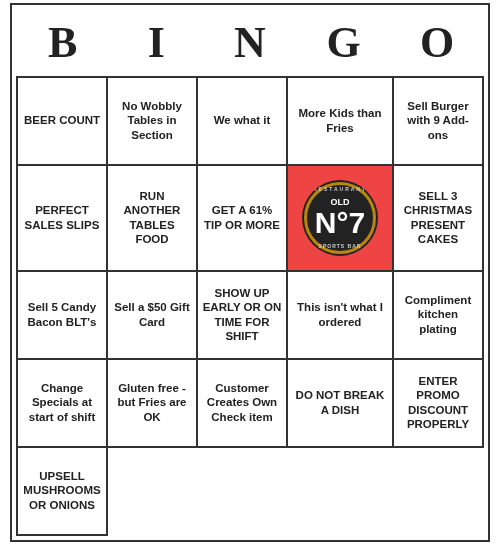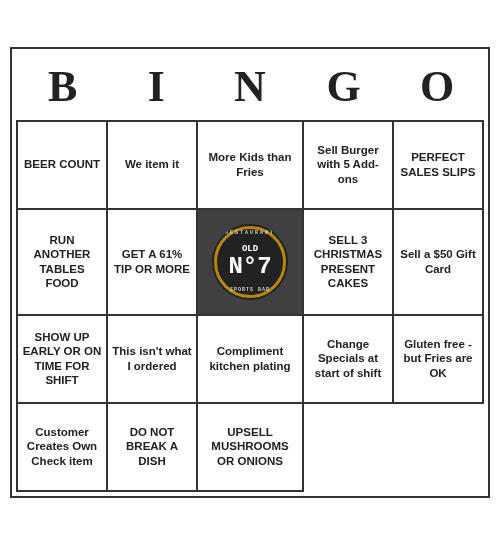--- a/index.html
+++ b/index.html
@@ -48,22 +48,21 @@
       padding: 6px 4px;
       font-size: 11.5px;
       font-weight: bold;
       color: #222;
       line-height: 1.25;
       word-break: break-word;
       hyphens: auto;
     }
     .bingo-cell.free-space {
       padding: 14px;
-      background: #404040;
-      font-family: Liberation Mono, monospace;
+      background: #ef4444;
     }
     .free-space-logo {
       width: 76px;
       height: 76px;
       border-radius: 50%;
       background: #222;
       display: flex;
       flex-direction: column;
       align-items: center;
       justify-content: center;
@@ -84,21 +83,21 @@
       align-items: center;
       justify-content: center;
       z-index: 1;
     }
     .free-logo-old {
       font-size: 9px;
       font-weight: bold;
       color: #fff;
     }
     .free-logo-no7 {
-      font-size: 24px;
+      font-size: 30px;
       font-weight: bold;
       color: #fff;
       line-height: 1;
       text-align: center;
     }
     .free-logo-arc-top {
       position: absolute;
       top: 6px;
       font-size: 5px;
       color: #ccc;
@@ -118,41 +117,44 @@
 <div class="bingo-card">
   <div class="bingo-header">
   <div class="bingo-letter">B</div>
       <div class="bingo-letter">I</div>
       <div class="bingo-letter">N</div>
       <div class="bingo-letter">G</div>
       <div class="bingo-letter">O</div>
     </div>
   <div class="bingo-grid">
   <div class="bingo-cell">BEER COUNT</div>
-      <div class="bingo-cell">We item it</div>
+      <div class="bingo-cell">No Wobbly Tables in Section</div>
+      <div class="bingo-cell">We what it</div>
       <div class="bingo-cell">More Kids than Fries</div>
-      <div class="bingo-cell">Sell Burger with 5 Add-ons</div>
+      <div class="bingo-cell">Sell Burger with 9 Add-ons</div>
       <div class="bingo-cell">PERFECT SALES SLIPS</div>
       <div class="bingo-cell">RUN ANOTHER TABLES FOOD</div>
       <div class="bingo-cell">GET A 61% TIP OR MORE</div>
       <div class="bingo-cell free-space">
       <div class="free-space-logo">
         <div class="free-logo-ring"></div>
         <span class="free-logo-arc-top">RESTAURANT</span>
         <div class="free-logo-inner">
           <span class="free-logo-old">OLD</span>
           <span class="free-logo-no7">N°7</span>
         </div>
         <span class="free-logo-arc-bot">SPORTS BAR</span>
       </div>
     </div>
       <div class="bingo-cell">SELL 3 CHRISTMAS PRESENT CAKES</div>
+      <div class="bingo-cell">Sell 5 Candy Bacon BLT's</div>
       <div class="bingo-cell">Sell a $50 Gift Card</div>
       <div class="bingo-cell">SHOW UP EARLY OR ON TIME FOR SHIFT</div>
       <div class="bingo-cell">This isn't what I ordered</div>
       <div class="bingo-cell">Compliment kitchen plating</div>
       <div class="bingo-cell">Change Specials at start of shift</div>
       <div class="bingo-cell">Gluten free - but Fries are OK</div>
       <div class="bingo-cell">Customer Creates Own Check item</div>
       <div class="bingo-cell">DO NOT BREAK A DISH</div>
+      <div class="bingo-cell">ENTER PROMO DISCOUNT PROPERLY</div>
       <div class="bingo-cell">UPSELL MUSHROOMS OR ONIONS</div>
     </div>
 </div>
 
 </body></html>

